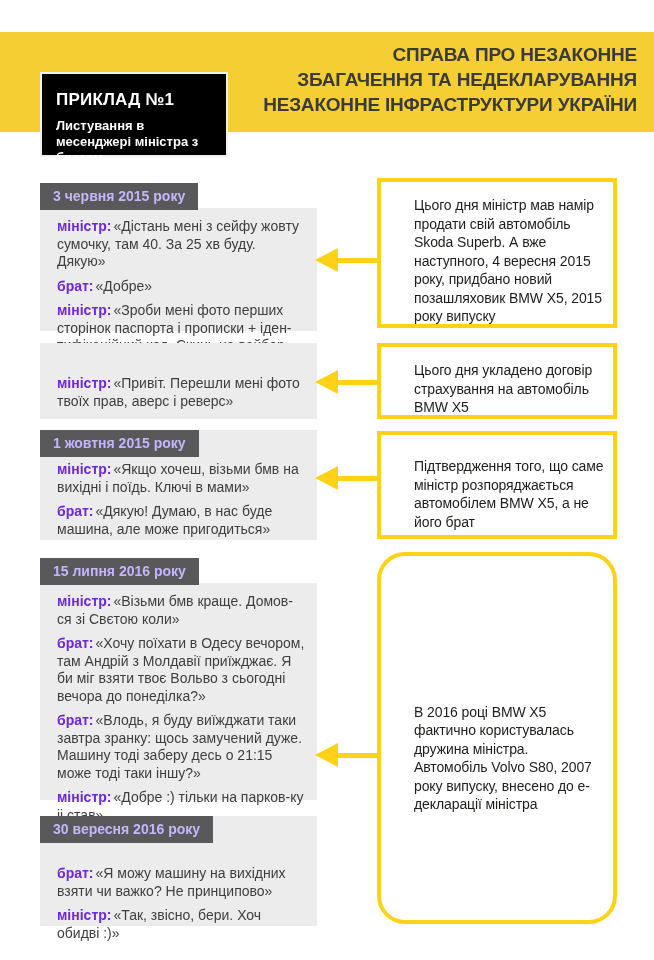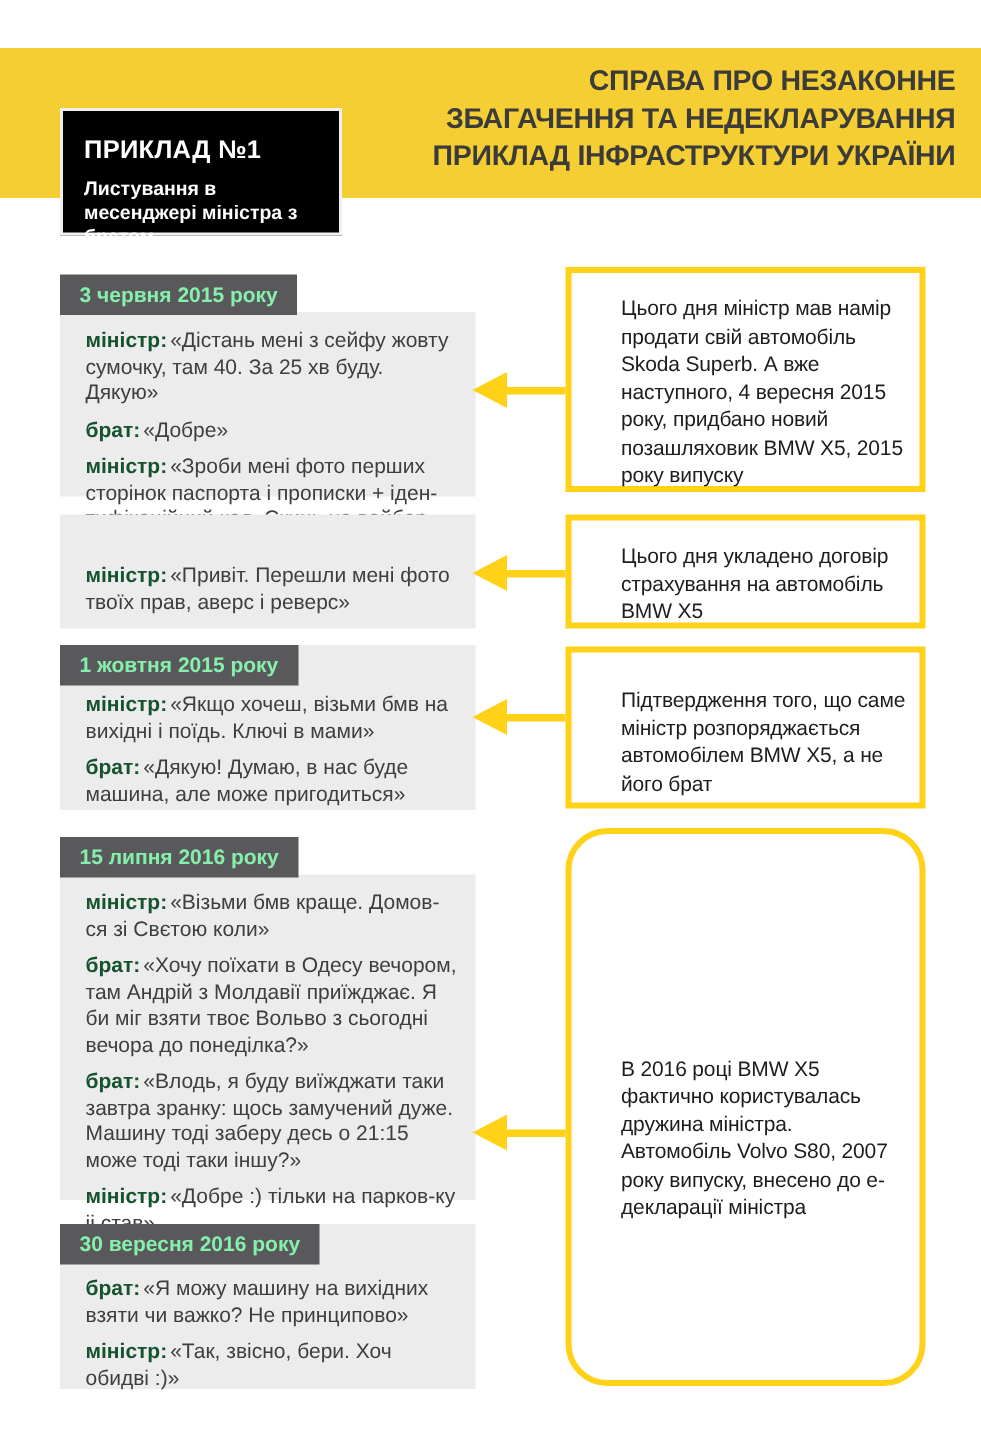--- a/index.html
+++ b/index.html
@@ -21,35 +21,35 @@
   .band-title span { display:block; }
   .example-box {
     position:absolute; left:40px; top:72px; width:188px; height:85px;
     background:#000000; border:2px solid #F0F0EF; padding:16px 14px 0;
     z-index:3;
   }
   .example-title { font-size:17px; font-weight:700; color:#ffffff; letter-spacing:0.2px; }
   .example-sub { margin-top:8px; font-size:13px; font-weight:700; color:#ffffff; line-height:16px; }
 
   .date-box {
-    position:absolute; background:#59595B; color:#86efac; font-weight:700;
+    position:absolute; background:#59595B; color:#c4b5fd; font-weight:700;
     font-size:14px; line-height:1; padding:6px 13px 7px; white-space:nowrap; z-index:2;
   }
   .msg-box {
     position:absolute; left:40px; width:277px; background:#ECECED;
     padding:10px 12px 0 17px; z-index:1;
   }
   .msg { margin:0 0 7px; font-size:14px; line-height:17.5px; color:#3E3E3E; }
-  .msg b { color:#14532d; font-weight:700; padding-right:2px; }
+  .msg b { color:#6d28d9; font-weight:700; padding-right:2px; }
 
   #date1{left:40px;top:183px} #box1{top:208px;height:123px}
   #date2{left:40px;top:343px} #box2{top:343px;height:76px;padding-top:32px}
   #date3{left:40px;top:430px} #box3{top:430px;height:110px;padding-top:31px}
   #date4{left:40px;top:558px} #box4{top:583px;height:217px}
-  #date5{left:40px;top:816px} #box5{top:816px;height:110px;padding-top:34px}
+  #date5{left:40px;top:816px} #box5{top:816px;height:110px;padding-top:49px}
 
   .note-box {
     position:absolute; left:377px; width:240px; background:#ffffff;
     border:4px solid #FFD117; padding:14px 8px 8px 33px;
     font-weight:400; font-size:14px; line-height:18.5px; color:#1D1D1B;
     letter-spacing:-0.1px;
   }
   #note1{top:178px;height:150px}
   #note2{top:343px;height:76px}
   #note3{top:431px;height:108px;padding-top:22px}
@@ -68,21 +68,21 @@
 </head>
 <body>
 
 <div class="page">
 
   <div class="yellow-band"></div>
 
   <div class="band-title">
     <span>СПРАВА ПРО НЕЗАКОННЕ</span>
     <span>ЗБАГАЧЕННЯ ТА НЕДЕКЛАРУВАННЯ</span>
-    <span>ПРИКЛАД ІНФРАСТРУКТУРИ УКРАЇНИ</span>
+    <span>НЕЗАКОННЕ ІНФРАСТРУКТУРИ УКРАЇНИ</span>
   </div>
 
   <div class="example-box">
     <div class="example-title">ПРИКЛАД №1</div>
     <div class="example-sub">Листування в месенджері міністра з братом</div>
   </div>
 
   <div class="date-box" id="date1">3 червня 2015 року</div>
   <div class="msg-box" id="box1">
     <p class="msg"><b>міністр:</b><span>«Дістань мені з сейфу жовту сумочку, там 40. За 25 хв буду. Дякую»</span></p>

